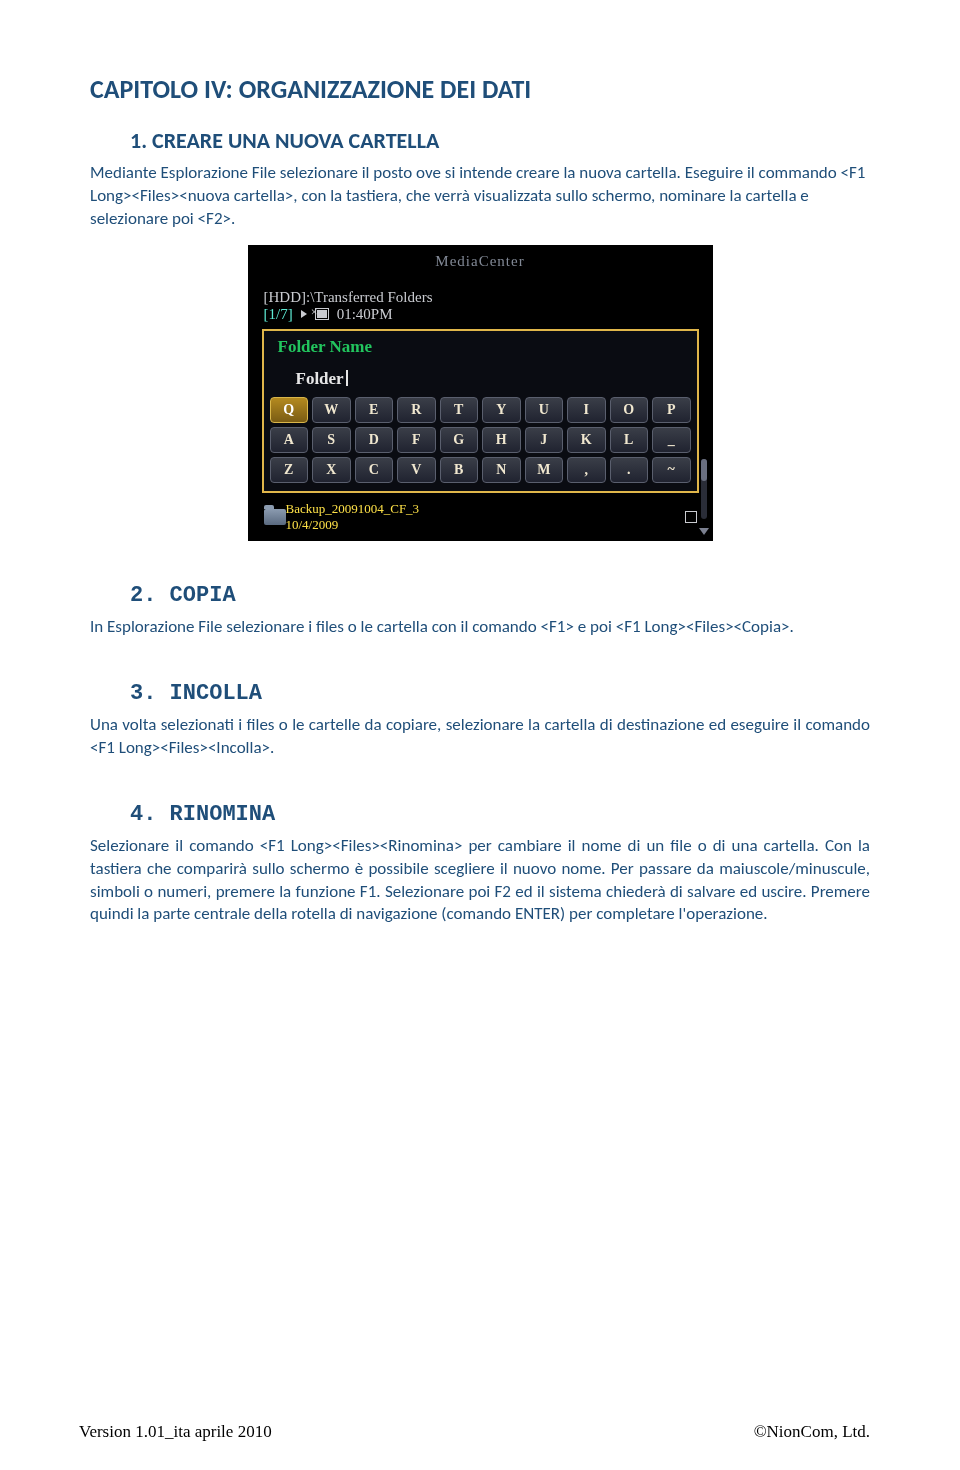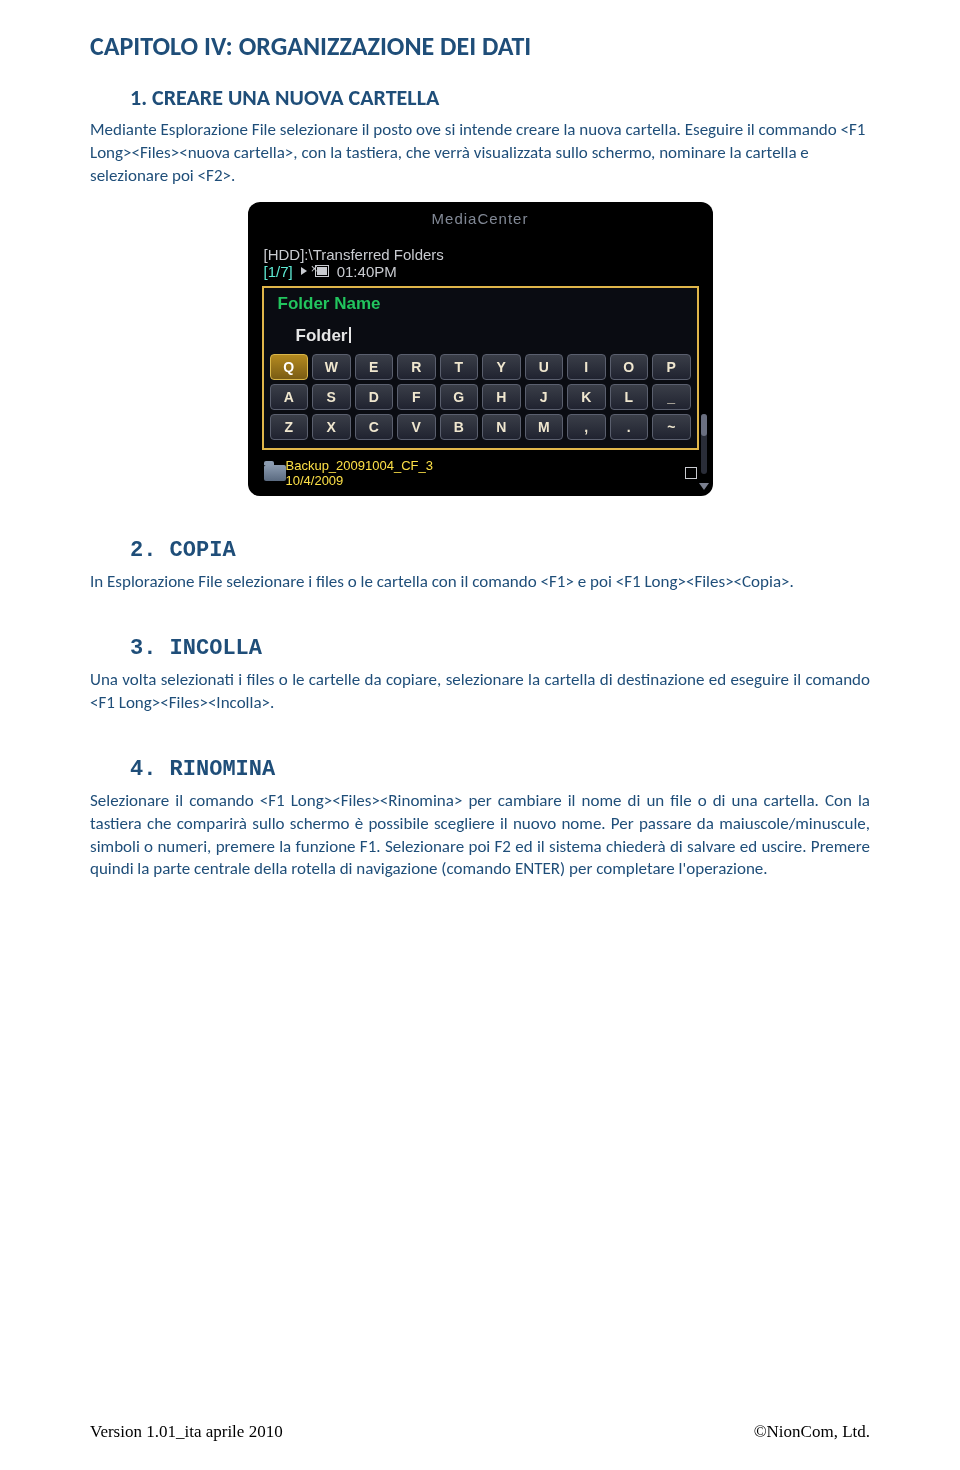--- a/index.html
+++ b/index.html
@@ -9,20 +9,21 @@
     background: #fff;
     font-family: Calibri, Arial, sans-serif;
     position: relative;
     padding: 30px 90px 0 90px;
   }
   .chapter-title {
     color: #1f4e79;
     font-weight: bold;
     font-size: 26px;
     margin-bottom: 22px;
+    margin-top: 43px;
   }
   .section-heading {
     color: #1f4e79;
     font-weight: bold;
     font-size: 22px;
     margin-left: 40px;
     margin-bottom: 8px;
   }
   .body-text {
     color: #1f4e79;
@@ -31,24 +32,24 @@
     margin-bottom: 10px;
   }
   .justify { text-align: justify; }
   .section-gap-lg { margin-top: 42px; font-family: Liberation Mono, monospace; }
 
   
   .figure {
     width: 465px;
     margin: 14px auto 0 auto;
     background: #000;
-    border-radius: 12px;
+    border-radius: 0;
     position: relative;
     padding: 8px 10px 8px 10px;
-    font-family: Liberation Sans, sans-serif;
+    font-family: Liberation Serif, serif;
     color: #d8d8d8;
   }
   .fig-title {
     text-align: center;
     color: #828996;
     font-size: 15px;
     letter-spacing: 1px;
     height: 20px;
   }
   .fig-status {
@@ -182,21 +183,21 @@
     bottom: 6px;
     width: 0; height: 0;
     border-left: 5px solid transparent;
     border-right: 5px solid transparent;
     border-top: 7px solid #7b8090;
   }
 
   .page-footer {
     position: absolute;
     bottom: 28px;
-    left: 90px;
+    left: 79px;
     right: 90px;
     display: flex;
     justify-content: space-between;
     font-family: "Times New Roman", serif;
     font-size: 17px;
     color: #000;
   }
 </style>
 </head>
 <body>

